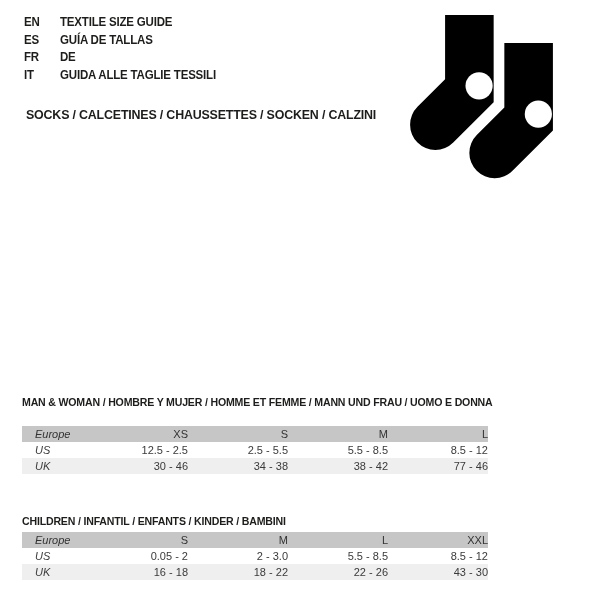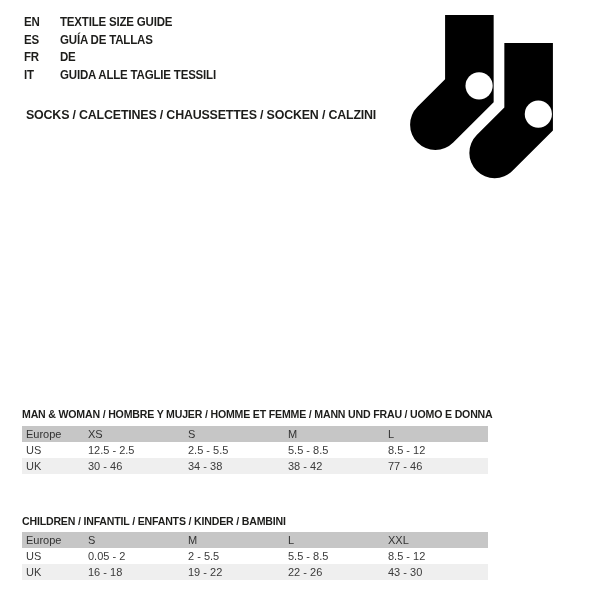--- a/index.html
+++ b/index.html
@@ -34,38 +34,38 @@
   }
 
   
   .socks-icon{position:absolute;left:408px;top:13px;}
 
   
   .table-title{
     position:absolute;left:22px;
     font-size:11.5px;font-weight:700;letter-spacing:-0.2px;
   }
-  .table-title.t1{top:408px;}
+  .table-title.t1{top:396px;}
   .table-title.t2{top:515px;}
 
   .size-table{position:absolute;left:22px;width:466px;}
   .size-table.t1{top:426px;}
   .size-table.t2{top:532px;}
   .size-table table{
     width:100%;border-collapse:collapse;table-layout:fixed;
     font-size:11px;color:var(--table-text-color);
   }
   .size-table col.c0{width:66px;}
   .size-table tr{height:16px;}
   .size-table th,.size-table td{
-    font-weight:400;text-align:left;vertical-align:middle;
+    font-weight:400;text-align:right;vertical-align:middle;
     white-space:nowrap;overflow:hidden;padding:0;
   }
   .size-table th:first-child,.size-table td:first-child{
-    text-align:left;padding-left:4px;
+    text-align:left;padding-left:13px;font-style:italic;
   }
   .size-table tr.thead{background:var(--table-header-bg);}
   .size-table tr.thead th{color:#333333;}
   .size-table tr.alt{background:var(--table-row-alt-bg);}
 </style>
 </head>
 <body>
 
 <div class="lang-list">
   <span><span class="cond">EN</span></span>
@@ -150,26 +150,26 @@
       <tr class="thead">
         <th>Europe</th>
         <th>S</th>
         <th>M</th>
         <th>L</th>
         <th>XXL</th>
       </tr>
       <tr>
         <td>US</td>
         <td>0.05 - 2</td>
-        <td>2 - 5.5</td>
+        <td>2 - 3.0</td>
         <td>5.5 - 8.5</td>
         <td>8.5 - 12</td>
       </tr>
       <tr class="alt">
         <td>UK</td>
         <td>16 - 18</td>
-        <td>19 - 22</td>
+        <td>18 - 22</td>
         <td>22 - 26</td>
         <td>43 - 30</td>
       </tr>
     </tbody>
   </table>
 </div>
 
 </body></html>

